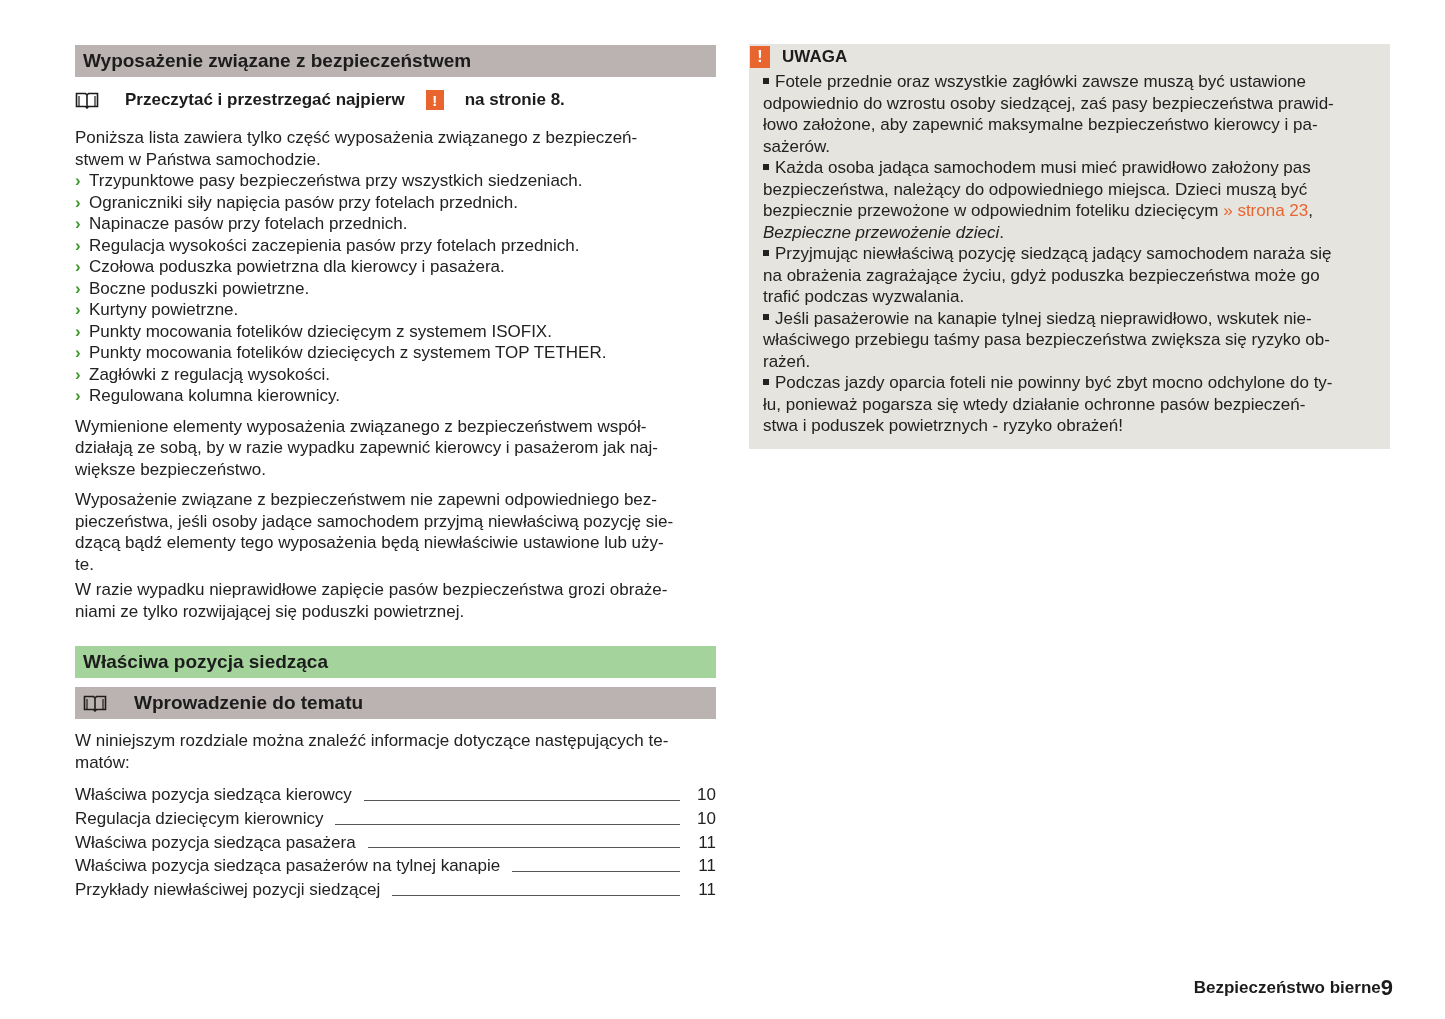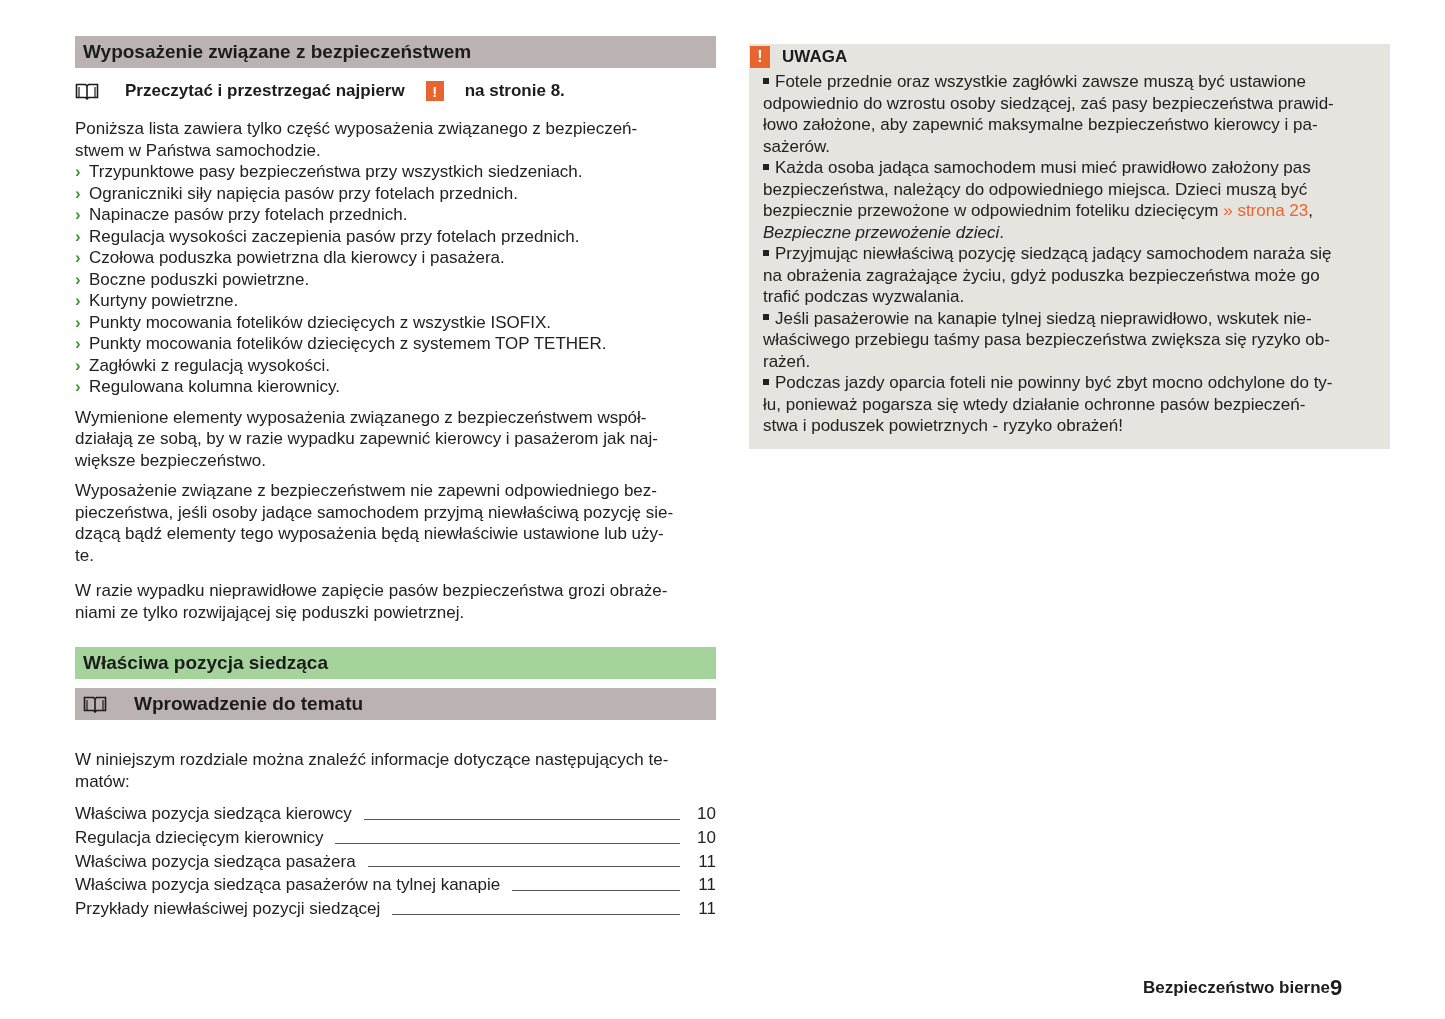--- a/index.html
+++ b/index.html
@@ -1,21 +1,21 @@
 <!DOCTYPE html>
 <html><head>
 <meta charset="utf-8">
 <style>
   html, body { margin: 0; padding: 0; }
   body {
     width: 1445px; height: 1019px; background: #ffffff;
     font-family: "Liberation Sans", "DejaVu Sans", sans-serif;
     color: #1a1a1a; position: relative; overflow: hidden;
   }
-  .col-left { position: absolute; left: 75px; top: 36px; width: 641px; }
+  .col-left { position: absolute; left: 75px; top: 45px; width: 641px; }
   .col-right { position: absolute; left: 749px; top: 44px; width: 641px; }
 
   .section-bar {
     background: #bbb3b2; height: 32px; display: flex; align-items: center;
     padding-left: 8px; font-size: 19px; font-weight: bold; color: #1c1c1c;
     box-sizing: border-box;
   }
   .section-bar.green { background: #a5d39c; }
   .section-bar .book-icon { margin-right: 10px; }
 
@@ -62,21 +62,21 @@
   .warn-text { font-size: 17px; line-height: 21.5px; color: #222; margin: 0; }
   .square-bullet {
     display: inline-block; width: 6px; height: 6px; background: #222;
     margin-right: 6px; vertical-align: middle; position: relative; top: -2px;
   }
   .link-orange { color: #e9652f; margin-top: 12px; }
   .ital { font-style: italic; }
 
   .footer {
     position: absolute; top: 975px; left: 1143px; width: 250px;
-    display: flex; align-items: center; justify-content: flex-start;
+    display: flex; align-items: center; justify-content: flex-end;
   }
   .footer-title { font-size: 17px; font-weight: bold; color: #1c1c1c; }
   .footer-page { font-size: 22px; font-weight: bold; color: #1c1c1c; }
 </style>
 </head>
 <body>
 
 <div class="col-left">
 
   <div class="section-bar">
@@ -124,21 +124,21 @@
     <div class="bullet-line">
         <span class="chev">›</span>
         <span>Boczne poduszki powietrzne.</span>
       </div>
     <div class="bullet-line">
         <span class="chev">›</span>
         <span>Kurtyny powietrzne.</span>
       </div>
     <div class="bullet-line">
         <span class="chev">›</span>
-        <span>Punkty mocowania fotelików dziecięcych z wszystkie ISOFIX.</span>
+        <span>Punkty mocowania fotelików dziecięcym z systemem ISOFIX.</span>
       </div>
     <div class="bullet-line">
         <span class="chev">›</span>
         <span>Punkty mocowania fotelików dziecięcych z systemem TOP TETHER.</span>
       </div>
     <div class="bullet-line">
         <span class="chev">›</span>
         <span>Zagłówki z regulacją wysokości.</span>
       </div>
     <div class="bullet-line">
@@ -153,40 +153,40 @@
     <div class="bullet-line">większe bezpieczeństwo.</div>
   </div>
 
   <div style="margin-top:9px;">
     <div class="bullet-line">Wyposażenie związane z bezpieczeństwem nie zapewni odpowiedniego bez-</div>
     <div class="bullet-line">pieczeństwa, jeśli osoby jadące samochodem przyjmą niewłaściwą pozycję sie-</div>
     <div class="bullet-line">dzącą bądź elementy tego wyposażenia będą niewłaściwie ustawione lub uży-</div>
     <div class="bullet-line">te.</div>
   </div>
 
-  <div style="margin-top:14px;">
+  <div style="margin-top:4px;">
     <div class="bullet-line">W razie wypadku nieprawidłowe zapięcie pasów bezpieczeństwa grozi obraże-</div>
     <div class="bullet-line">niami ze tylko rozwijającej się poduszki powietrznej.</div>
   </div>
 
   <div class="section-bar green" style="margin-top:24px;">
     <span>Właściwa pozycja siedząca</span>
   </div>
 
   <div class="section-bar" style="margin-top:9px;gap:17px;">
     <span class="book-icon">
       <svg width="24" height="18" viewBox="0 0 24 18">
           <path d="M1.5 2.5 L10.5 2.5 L12 4 L13.5 2.5 L22.5 2.5 L22.5 15.5 L13.5 15.5 L12 17 L10.5 15.5 L1.5 15.5 Z M12 4 L12 16" fill="none" stroke="#1c1c1c" stroke-width="1.6"></path>
           <path d="M4 5 L4 15 M20 5 L20 15" stroke="#1c1c1c" stroke-width="1.2"></path>
         </svg>
     </span>
     <span>Wprowadzenie do tematu</span>
   </div>
 
-  <div style="margin-top:29px;">
+  <div style="margin-top:11px;">
     <div class="bullet-line">W niniejszym rozdziale można znaleźć informacje dotyczące następujących te-</div>
     <div class="bullet-line">matów:</div>
   </div>
 
   <div class="toc">
     <div class="toc-row">
       <span class="toc-label">Właściwa pozycja siedząca kierowcy</span>
       <span class="toc-leader"></span>
       <span class="toc-page">10</span>
     </div>

